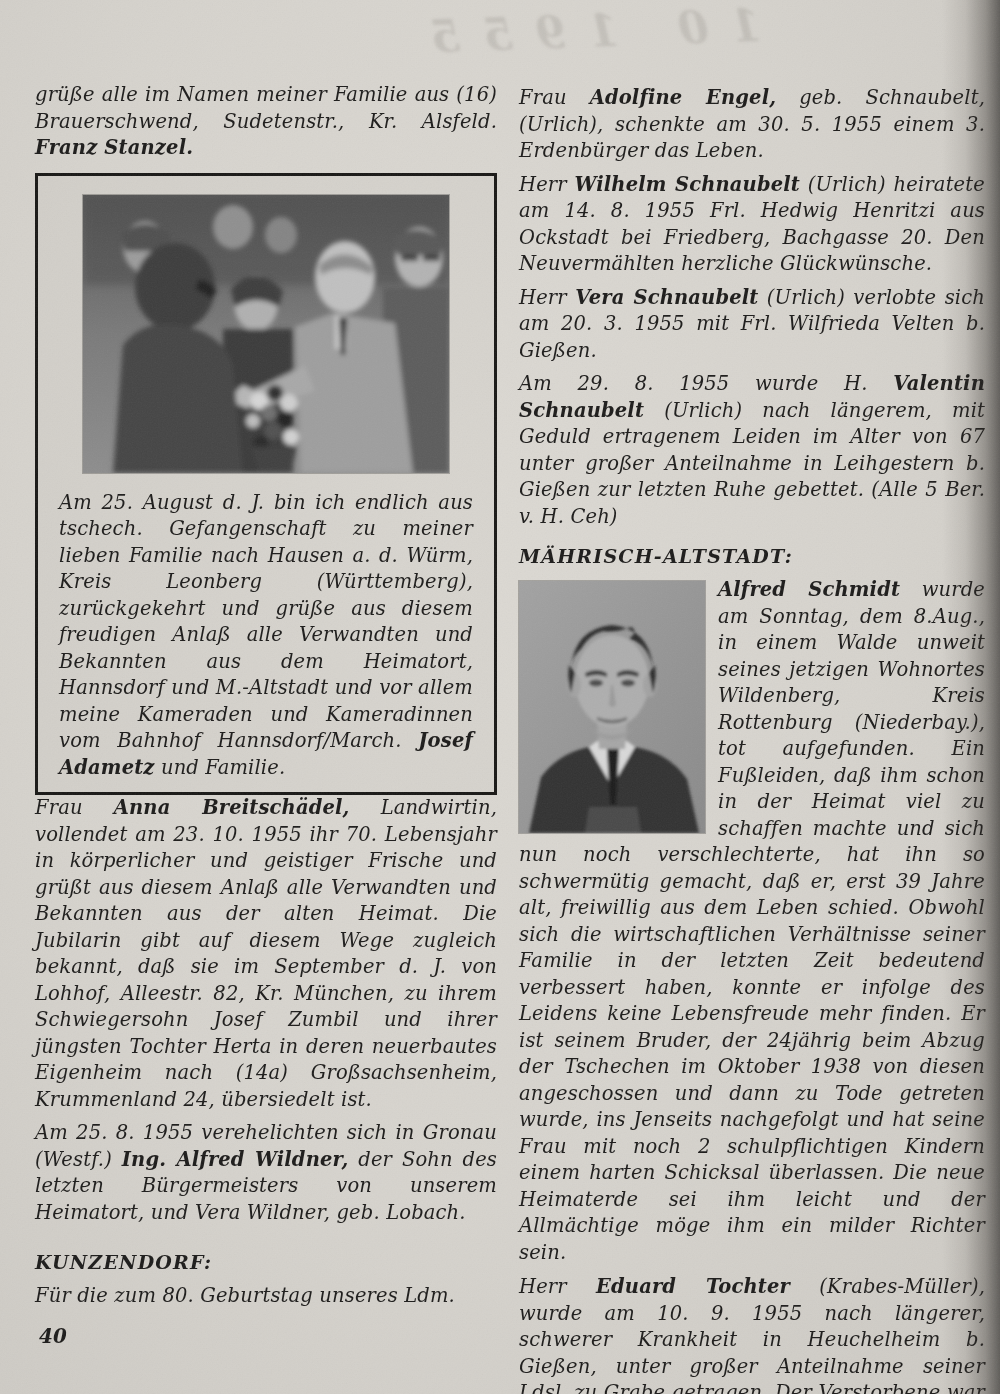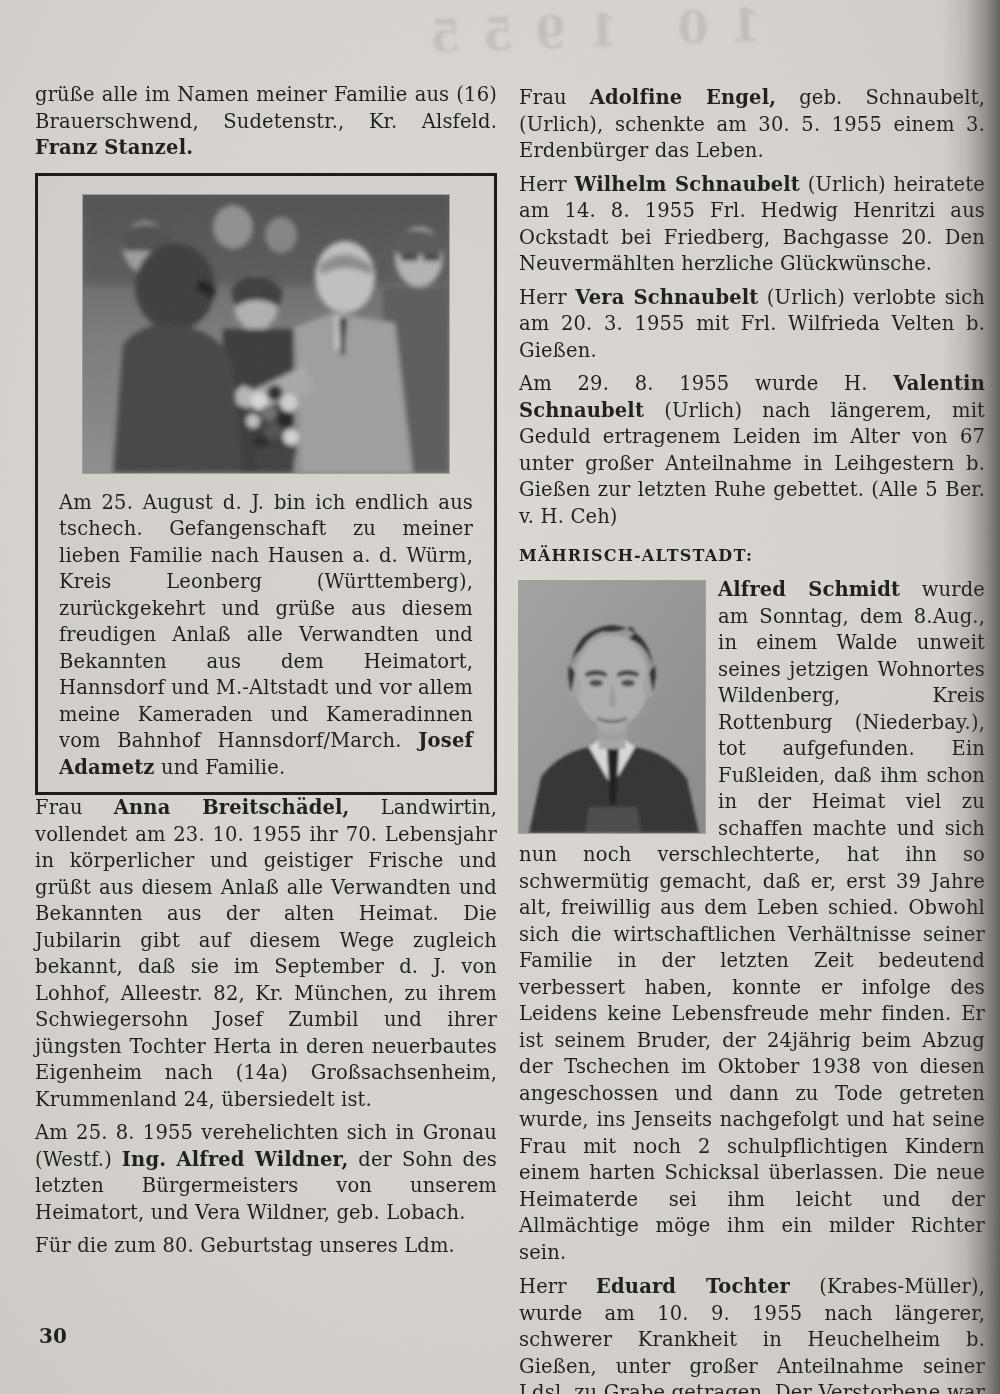--- a/index.html
+++ b/index.html
@@ -2,41 +2,42 @@
 <html lang="de"><head>
 <meta charset="utf-8">
 <style>
   html,body{margin:0;padding:0;}
   body{width:1000px;height:1394px;overflow:hidden;background:#b0aca6;}
   .page{
     position:relative;width:1000px;height:1394px;overflow:hidden;
     background:radial-gradient(ellipse at 45% 38%, #dcd9d3 0%, #d6d3cd 55%, #ccc9c3 100%);
     font-family:"DejaVu Serif", serif;
     color:#1c1b1a;
+    font-style:italic;
   }
   .grain{position:absolute;inset:0;width:100%;height:100%;opacity:.07;pointer-events:none;z-index:5;}
   .gutter{
     position:absolute;top:0;right:0;width:58px;height:100%;z-index:4;pointer-events:none;
     background:linear-gradient(to right, rgba(56,50,45,0) 0%, rgba(56,50,45,.12) 40%, rgba(45,41,37,.38) 75%, rgba(28,26,24,.62) 100%);
   }
   .ghost{
     position:absolute;top:6px;left:408px;z-index:1;
     font-size:44px;font-weight:bold;letter-spacing:22px;
     color:rgba(95,90,82,.16);
     transform:scaleX(-1) rotate(2deg);
     filter:blur(1.6px);
     user-select:none;
   }
   .col{position:absolute;z-index:2;font-size:19.5px;line-height:26.5px;text-align:justify;letter-spacing:.15px;}
   .col-left{left:35px;top:82px;width:462px;}
   .col-right{left:519px;top:85px;width:466px;}
   p{margin:0 0 7px 0;}
   b{font-weight:bold;}
   h3{
-    margin:24px 0 9px 0;font-size:16px;line-height:24px;
+    margin:24px 0 9px 0;font-size:19px;line-height:24px;
     font-weight:bold;letter-spacing:1.2px;text-align:left;
   }
   .framed{
     border:3px solid #181715;
     margin-top:11px;
     padding:17px 21px 11px 21px;
     background:rgba(0,0,0,0.015);
   }
   .photo{background:#7d7d7d;box-shadow:0 0 0 1px rgba(0,0,0,.25);}
   .photo svg{display:block;width:100%;height:100%;}
@@ -122,20 +123,21 @@
           </g>
         </svg>
       </div>
       <p style="margin:0"><span>Am 25. August d. J. bin ich endlich aus tschech. Gefangenschaft zu meiner lieben Familie nach Hausen a. d. Würm, Kreis Leonberg (Württemberg), zurückgekehrt und grüße aus diesem freudigen Anlaß alle Verwandten und Bekannten aus dem Heimatort, Hannsdorf und M.-Altstadt und vor allem meine Kameraden und Kameradinnen vom Bahnhof Hannsdorf/March. </span><b>Josef Adametz</b><span> und Familie.</span></p>
     </div>
 
     <p><span>Frau </span><b>Anna Breitschädel,</b><span> Landwirtin, vollendet am 23. 10. 1955 ihr 70. Lebensjahr in körperlicher und geistiger Frische und grüßt aus diesem Anlaß alle Verwandten und Bekannten aus der alten Heimat. Die Jubilarin gibt auf diesem Wege zugleich bekannt, daß sie im September d. J. von Lohhof, Alleestr. 82, Kr. München, zu ihrem Schwiegersohn Josef Zumbil und ihrer jüngsten Tochter Herta in deren neuerbautes Eigenheim nach (14a) Großsachsenheim, Krummenland 24, übersiedelt ist.</span></p>
 
     <p><span>Am 25. 8. 1955 verehelichten sich in Gronau (Westf.) </span><b>Ing. Alfred Wildner,</b><span> der Sohn des letzten Bürgermeisters von unserem Heimatort, und Vera Wildner, geb. Lobach.</span></p>
 
+    <h3>KUNZENDORF:</h3>
     <p><span>Für die zum 80. Geburtstag unseres Ldm. </span></p>
 
   </div>
 
   <div class="col col-right">
 
     <p><span>Frau </span><b>Adolfine Engel,</b><span> geb. Schnaubelt, (Urlich), schenkte am 30. 5. 1955 einem 3. Erdenbürger das Leben.</span></p>
     <p><span>Herr </span><b>Wilhelm Schnaubelt</b><span> (Urlich) heiratete am 14. 8. 1955 Frl. Hedwig Henritzi aus Ockstadt bei Friedberg, Bachgasse 20. Den Neuvermählten herzliche Glückwünsche.</span></p>
     <p><span>Herr </span><b>Vera Schnaubelt</b><span> (Urlich) verlobte sich am 20. 3. 1955 mit Frl. Wilfrieda Velten b. Gießen.</span></p>
     <p><span>Am 29. 8. 1955 wurde H. </span><b>Valentin Schnaubelt</b><span> (Urlich) nach längerem, mit Geduld ertragenem Leiden im Alter von 67 unter großer Anteilnahme in Leihgestern b. Gießen zur letzten Ruhe gebettet. (Alle 5 Ber. v. H. Ceh)</span></p>
@@ -190,21 +192,21 @@
           </g>
         </svg>
       </div>
       <p style="margin:0"><b>Alfred Schmidt</b><span> wurde am Sonntag, dem 8.Aug., in einem Walde unweit seines jetzigen Wohnortes Wildenberg, Kreis Rottenburg (Niederbay.), tot aufgefunden. Ein Fußleiden, daß ihm schon in der Heimat viel zu schaffen machte und sich nun noch verschlechterte, hat ihn so schwermütig gemacht, daß er, erst 39 Jahre alt, freiwillig aus dem Leben schied. Obwohl sich die wirtschaftlichen Verhältnisse seiner Familie in der letzten Zeit bedeutend verbessert haben, konnte er infolge des Leidens keine Lebensfreude mehr finden. Er ist seinem Bruder, der 24jährig beim Abzug der Tschechen im Oktober 1938 von diesen angeschossen und dann zu Tode getreten wurde, ins Jenseits nachgefolgt und hat seine Frau mit noch 2 schulpflichtigen Kindern einem harten Schicksal überlassen. Die neue Heimaterde sei ihm leicht und der Allmächtige möge ihm ein milder Richter sein.</span></p>
     </div>
 
     <p style="margin-top:8px"><span>Herr </span><b>Eduard Tochter</b><span> (Krabes-Müller), wurde am 10. 9. 1955 nach längerer, schwerer Krankheit in Heuchelheim b. Gießen, unter großer Anteilnahme seiner Ldsl. zu Grabe getragen. Der Verstorbene war 76 Jahre alt u. in weiten Kreisen gut bekannt und sehr beliebt. Die Erde sei ihm leicht!</span></p>
 
   </div>
 
-  <div class="pagenum">30</div>
+  <div class="pagenum">40</div>
 
   <svg class="grain">
     <filter id="noise">
       <feTurbulence type="fractalNoise" baseFrequency="0.8" numOctaves="2" stitchTiles="stitch"></feTurbulence>
       <feColorMatrix type="saturate" values="0"></feColorMatrix>
     </filter>
     <rect width="100%" height="100%" filter="url(#noise)"></rect>
   </svg>
 
   <div class="gutter"></div>

